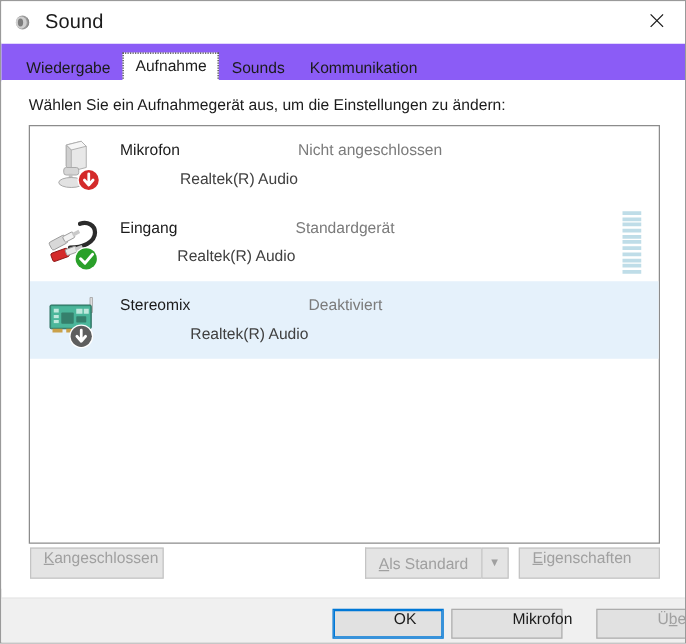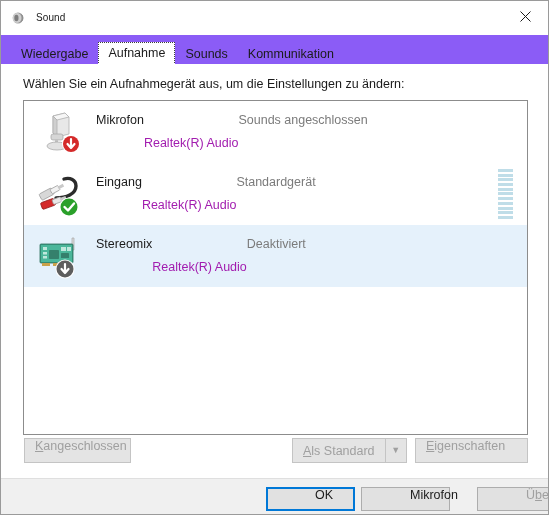--- a/index.html
+++ b/index.html
@@ -31,21 +31,21 @@
     align-items: center;
   }
   #title-icon {
     width: 16px;
     height: 16px;
     margin-left: 10px;
     margin-right: 9px;
     flex: none;
   }
   #title-text {
-    font-size: 10px;
+    font-size: 16px;
     color: #1b1b1b;
     letter-spacing: 0.1px;
   }
   #close-button {
     position: absolute;
     right: 0; top: 0;
     width: 46px;
     height: 31px;
     display: flex;
     align-items: center;
@@ -146,21 +146,21 @@
     flex-direction: row;
     justify-content: center;
     line-height: 15.5px;
   }
   .device-name {
     font-size: 12.5px;
     color: #1b1b1b;
   }
   .device-sub {
     font-size: 12.5px;
-    color: #a21caf;
+    color: #404040;
     margin-top: 23px;
   }
   .device-status {
     font-size: 12.5px;
     color: #7b7b7b;
   }
   .vu-meter {
     position: absolute;
     right: 14px;
     top: 50%;
@@ -329,21 +329,21 @@
             <rect x="19" y="31" width="3" height="5" fill="#c2c2c2"></rect>
             <ellipse cx="21" cy="38" rx="10" ry="4" fill="#e2e2e2" stroke="#aaaaaa" stroke-width="0.8"></ellipse>
             <circle cx="35" cy="36" r="9" fill="#ffffff"></circle>
             <circle cx="35" cy="36" r="8" fill="#d42a2a"></circle>
             <path d="M35 31 L35 39 M31.5 36 L35 40 L38.5 36" stroke="#ffffff" stroke-width="2.2" fill="none" stroke-linecap="round" stroke-linejoin="round"></path>
           </svg>
         </span>
         <span class="device-text">
           <span class="device-name">Mikrofon</span>
           <span class="device-sub">Realtek(R) Audio</span>
-          <span class="device-status">Sounds angeschlossen</span>
+          <span class="device-status">Nicht angeschlossen</span>
         </span>
       </div>
 
       <div class="device-row">
         <span class="device-icon">
           <svg width="48" height="48" viewBox="0 0 48 48">
             <path d="M20 28 C30 28 40 24 40 16 C40 10 34 7 28 9" stroke="#2b2b2b" stroke-width="3.4" fill="none" stroke-linecap="round"></path>
             <g transform="rotate(-28 14 24)">
               <rect x="4" y="19" width="14" height="7" rx="1.5" fill="#d8d8d8" stroke="#9a9a9a" stroke-width="0.7"></rect>
               <rect x="16" y="20" width="9" height="5" rx="1" fill="#f2f2f2" stroke="#9a9a9a" stroke-width="0.7"></rect>

